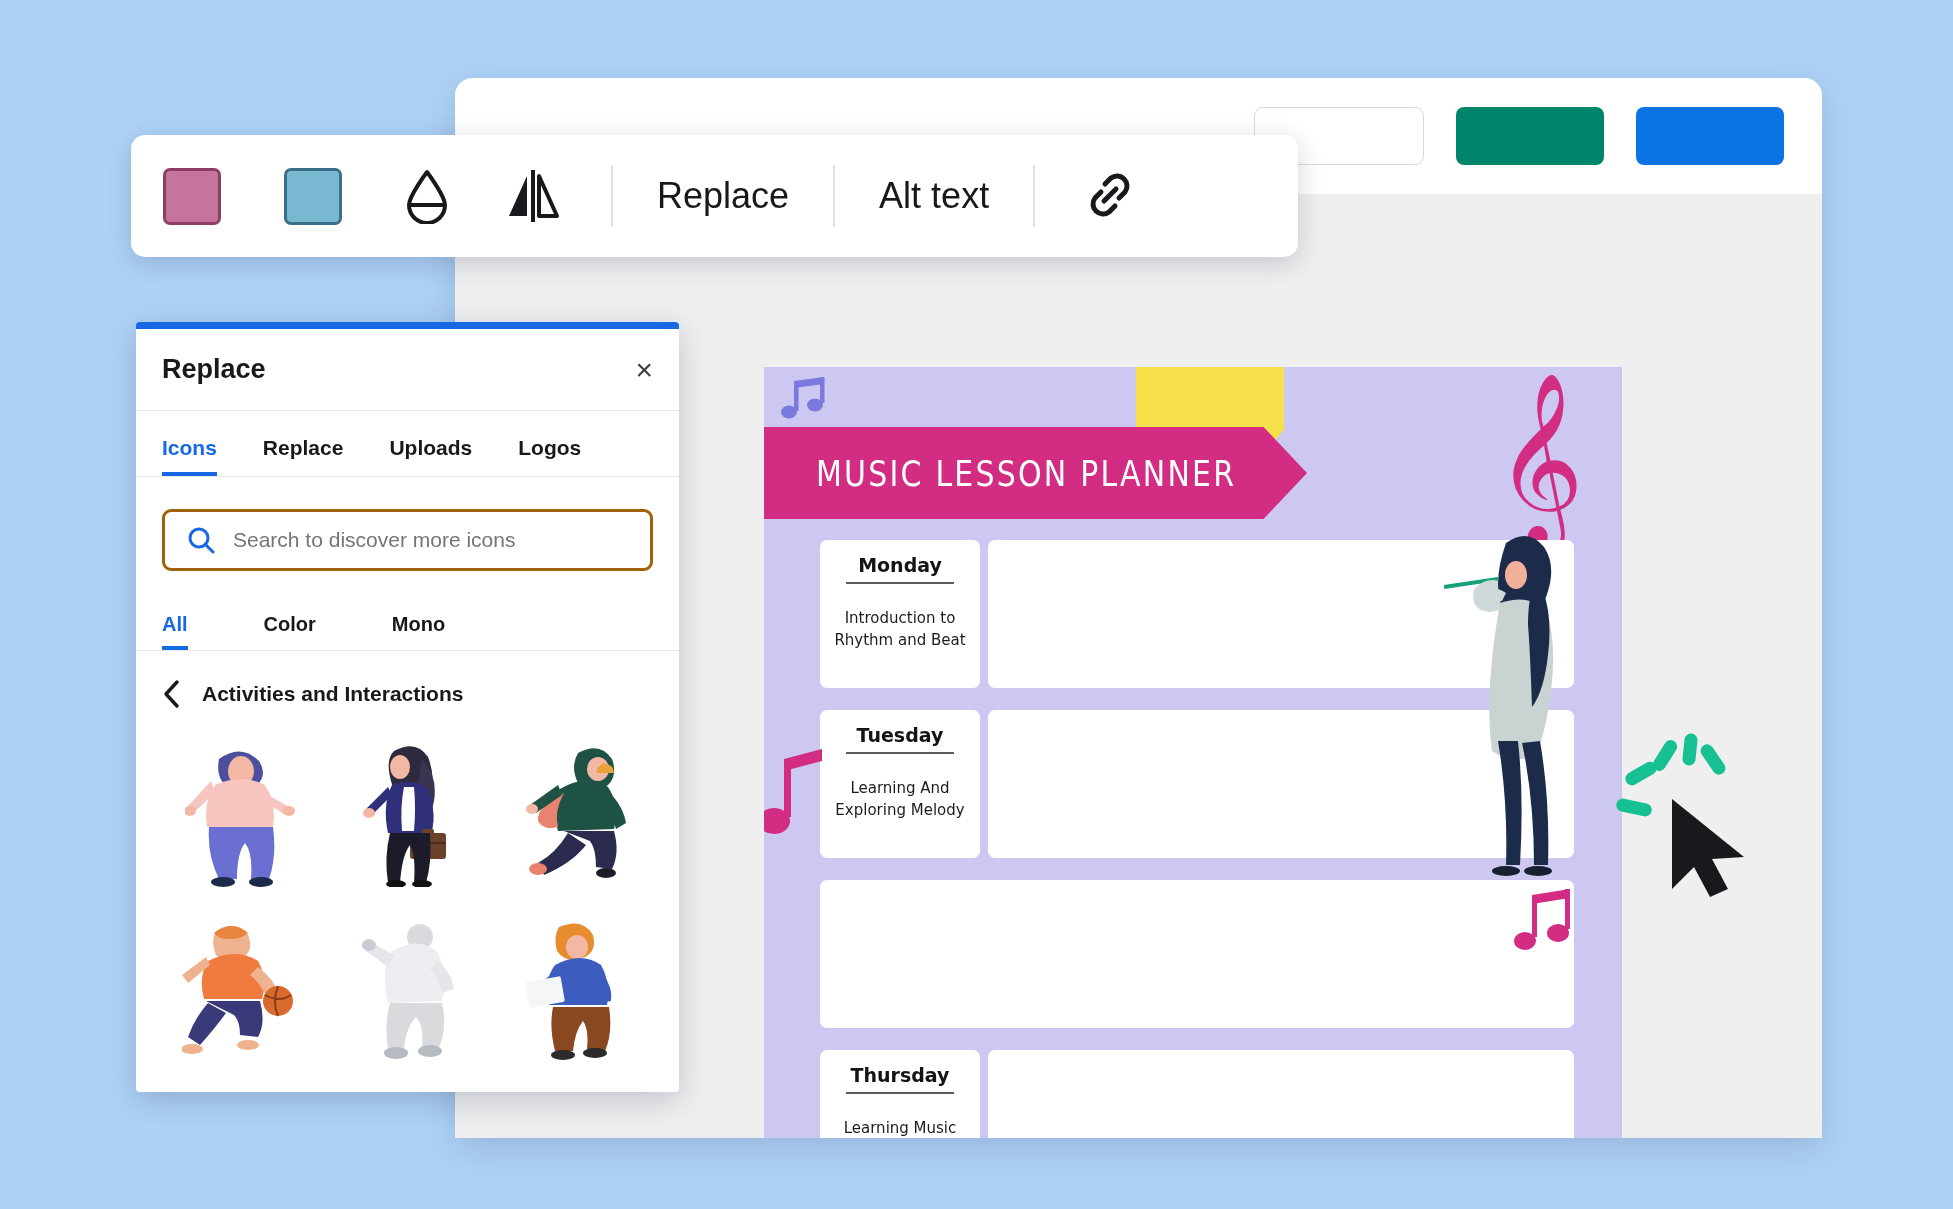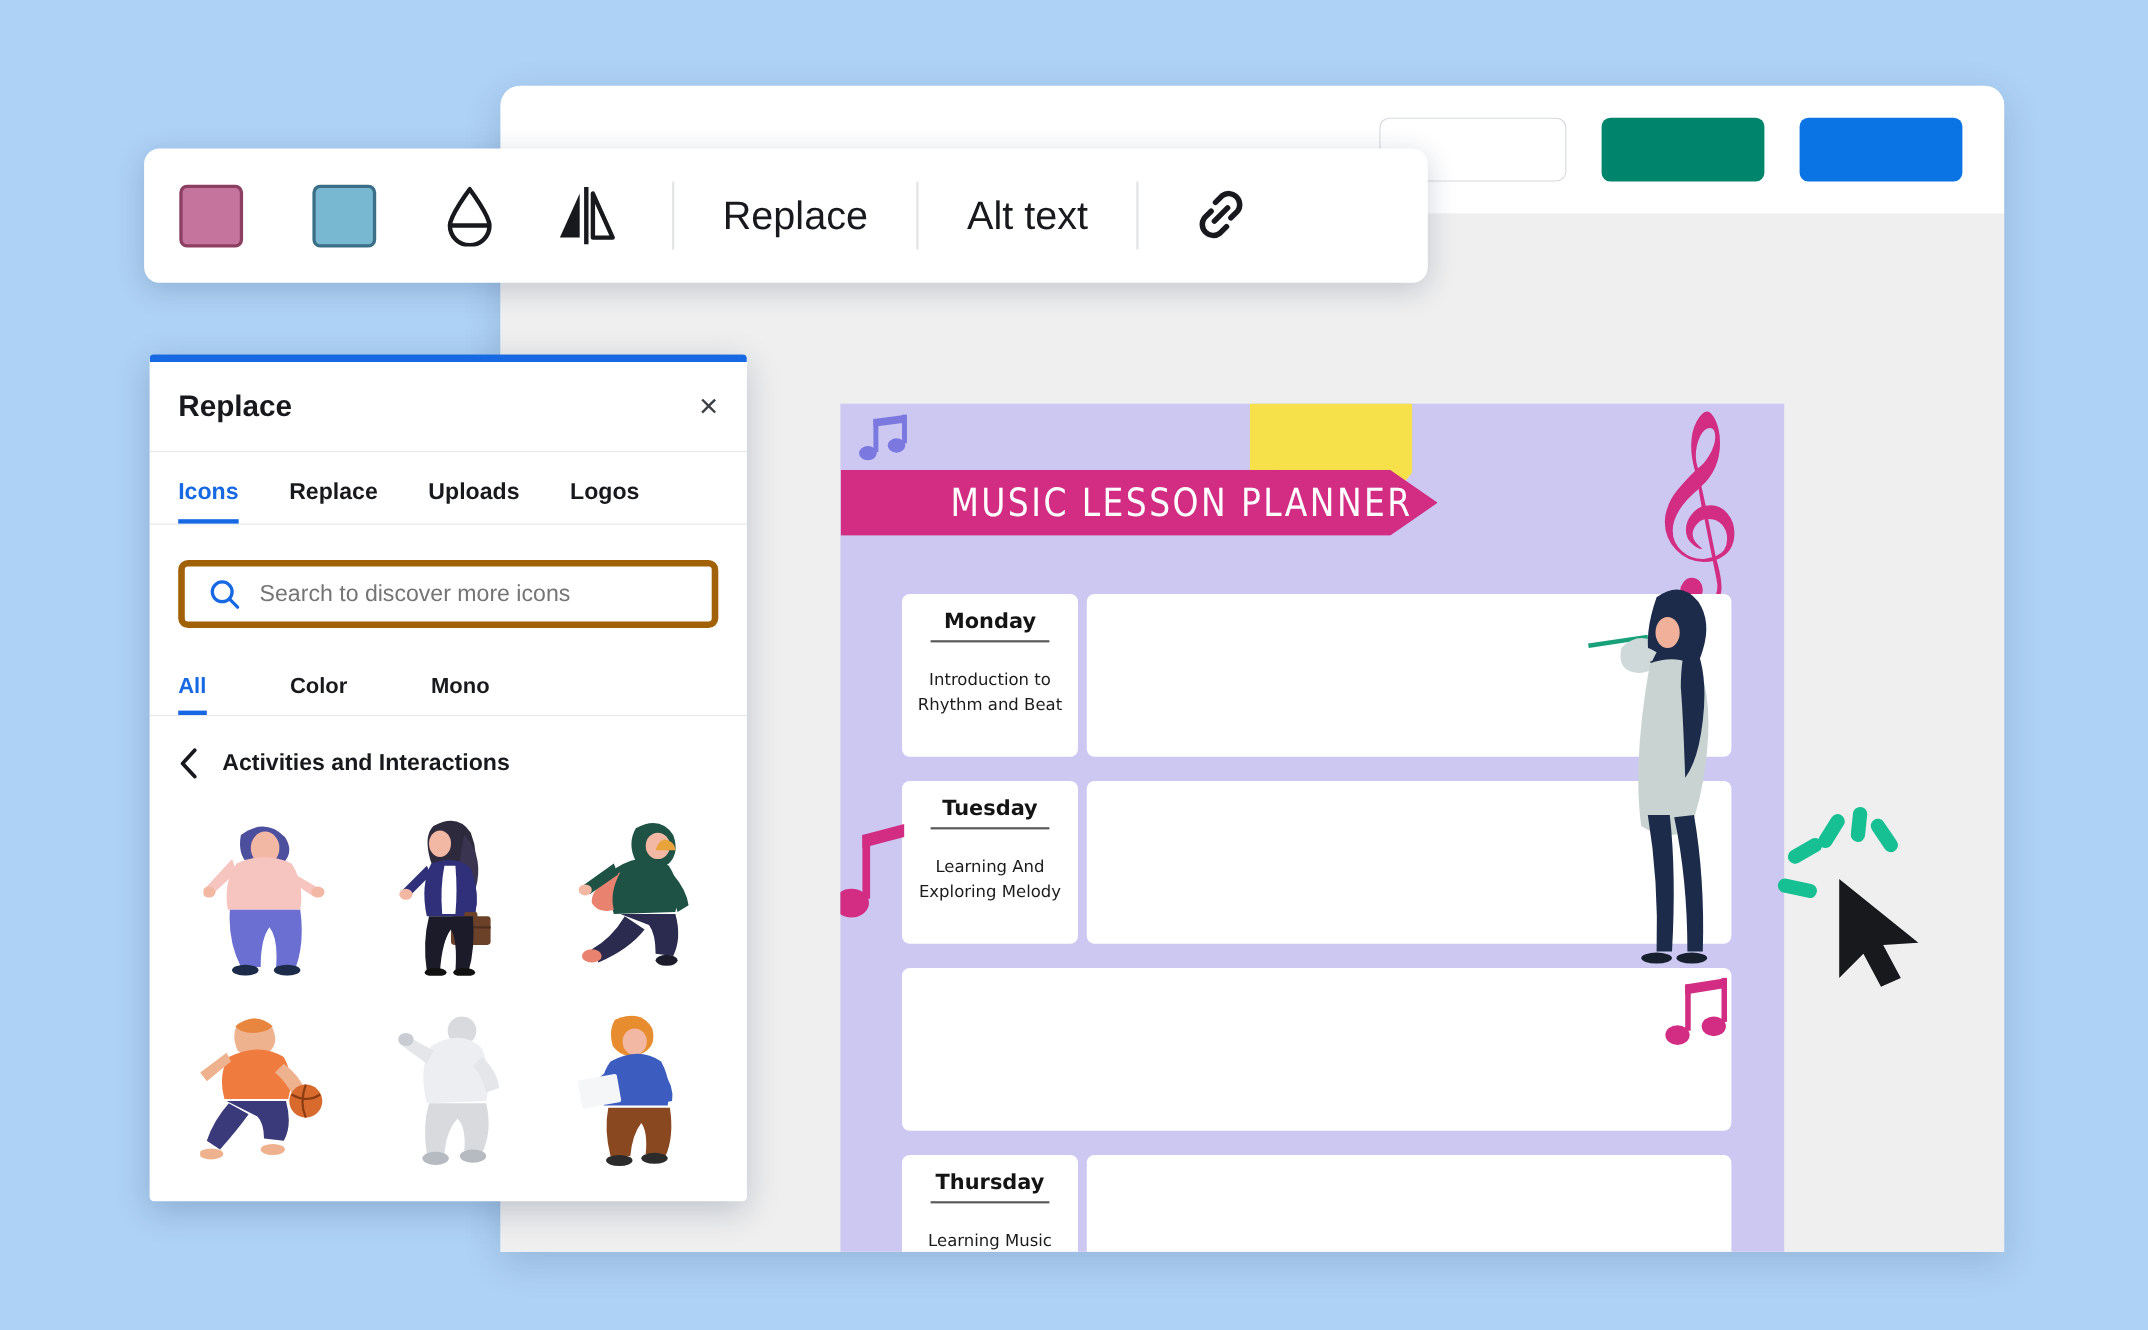--- a/index.html
+++ b/index.html
@@ -50,24 +50,24 @@
   .note-topleft {
     position: absolute; left: 12px; top: 8px; width: 60px; height: 50px;
     color: #7b79e0;
   }
   .starburst {
     position: absolute; left: 372px; top: -6px; width: 148px; height: 110px;
     background: #f7e14a;
     clip-path: polygon(0% 0%, 100% 0%, 100% 62%, 86% 86%, 74% 60%, 60% 100%, 44% 62%, 30% 86%, 14% 60%, 0% 80%);
   }
   .banner {
-    position: absolute; left: 0px; top: 60px; width: 543px; height: 60px;
+    position: absolute; left: 0px; top: 60px; width: 543px; height: 92px;
     background: #d22c83;
     clip-path: polygon(0 0, 92% 0, 100% 50%, 92% 100%, 0 100%);
-    display: flex; align-items: center; padding-left: 48px;
+    display: flex; align-items: center;
   }
   .banner-title {
     margin-left: 52px; color: #ffffff;
     font-family: "DejaVu Sans", sans-serif;
     font-size: 30px; font-weight: 400; letter-spacing: 2.2px;
     transform: scaleY(1.18);
   }
   .treble {
     position: absolute; right: 38px; top: 16px;
     color: #d22c83; font-size: 150px; line-height: 1;
@@ -153,21 +153,21 @@
     border-bottom: 1px solid #e6e7e9; height: 66px; align-items: flex-end;
   }
   .rp-tab {
     font-size: 21px; font-weight: bold; color: #17191c;
     padding-bottom: 12px; cursor: pointer; border-bottom: 4px solid transparent;
   }
   .rp-tab.active { color: #1668e3; border-bottom-color: #1668e3; margin-top: 32px; }
 
   .rp-search {
     margin: 32px 26px 0 26px; height: 62px;
-    border: 6px solid #a16207; border-radius: 9px;
+    border: 3px solid #a16207; border-radius: 9px;
     display: flex; align-items: center; padding: 0 22px; gap: 18px;
   }
   .rp-search input {
     border: none; outline: none; font-size: 21px; color: #6d7177;
     flex: 1; background: transparent; font-family: "Liberation Sans", sans-serif;
   }
   .rp-filters {
     display: flex; gap: 76px; padding: 0 26px; margin-top: 28px;
     height: 52px; align-items: flex-end; border-bottom: 1px solid #e6e7e9;
   }

